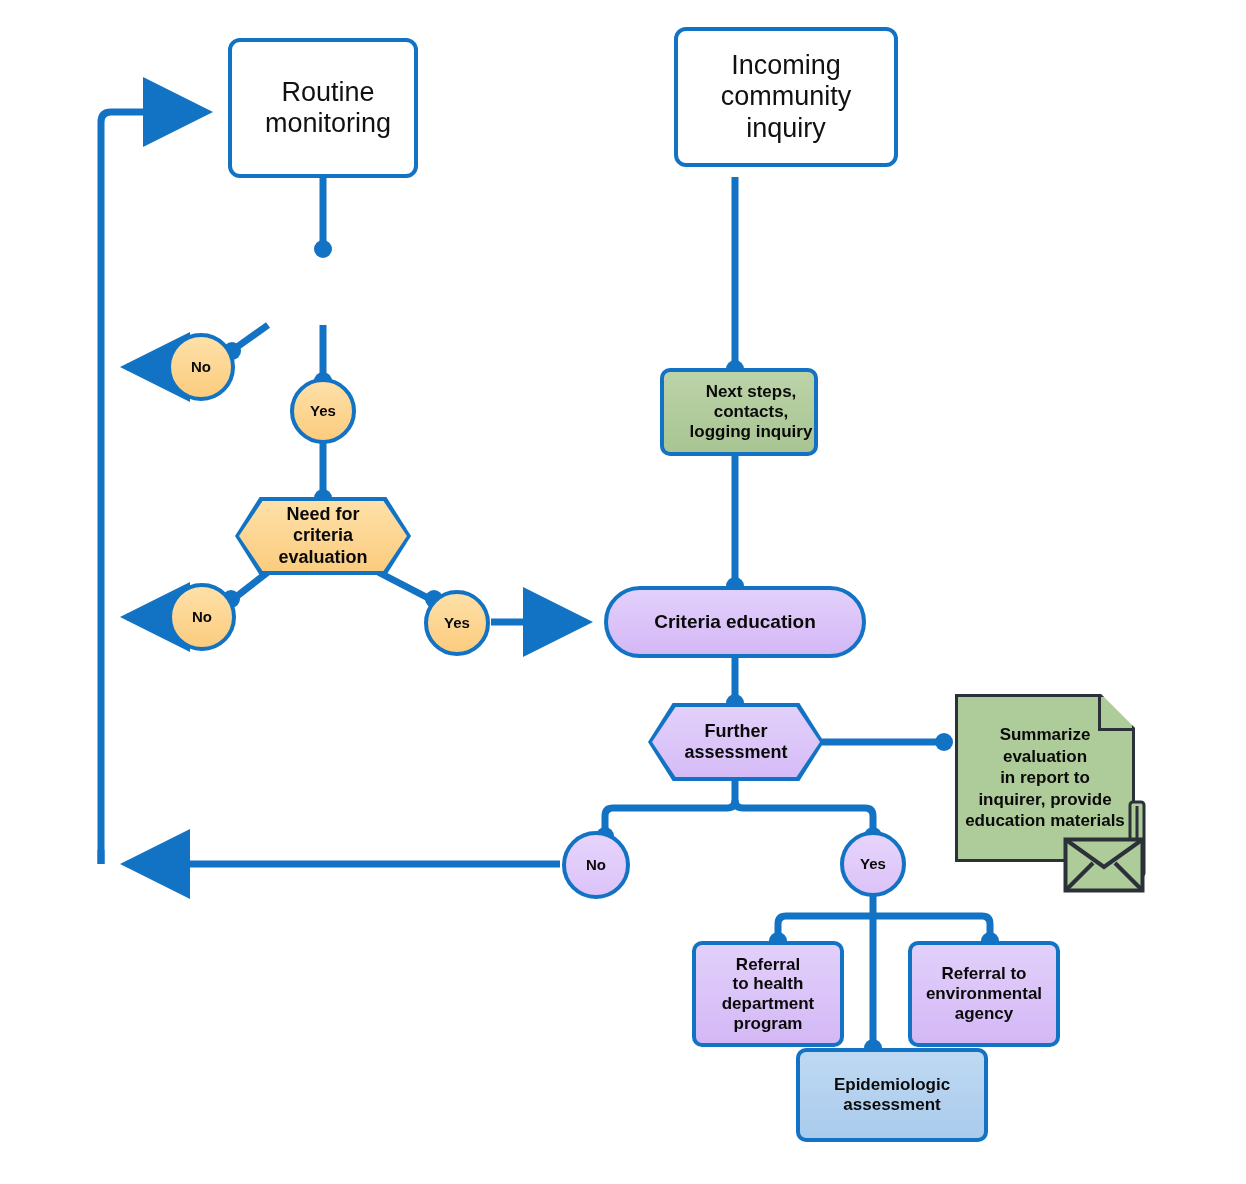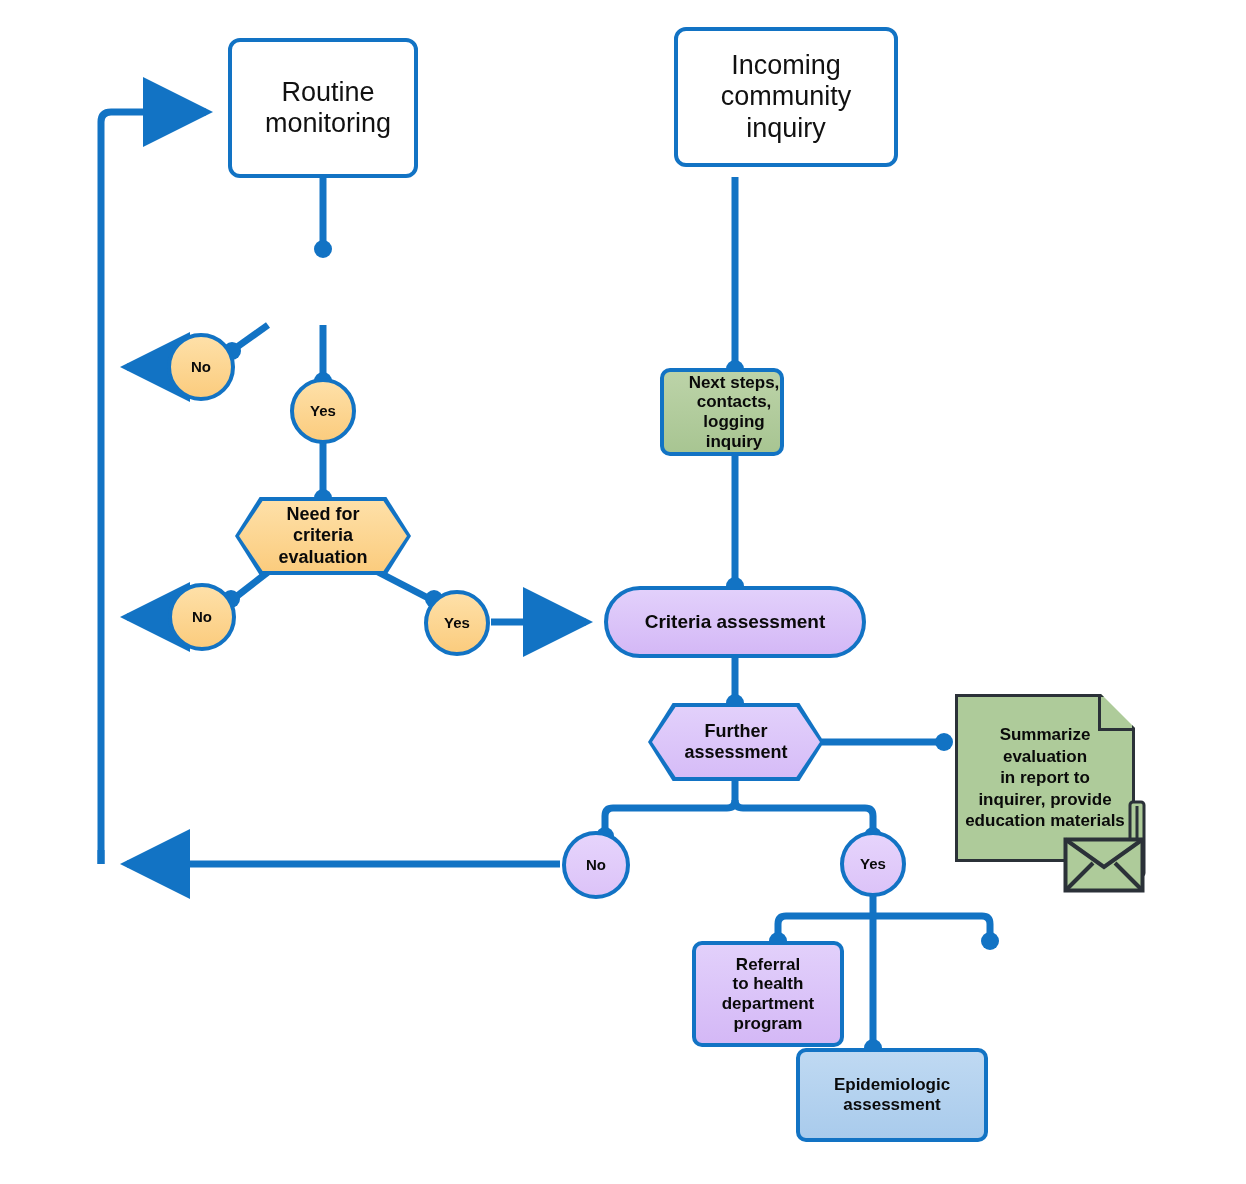--- a/index.html
+++ b/index.html
@@ -142,26 +142,26 @@
   </div>
 
   <div class="node circ circ-orange" style="left:168px;top:583px;width:68px;height:68px;">
     <span class="lbl">No</span>
   </div>
 
   <div class="node circ circ-orange" style="left:424px;top:590px;width:66px;height:66px;">
     <span class="lbl">Yes</span>
   </div>
 
-  <div class="node proc proc-green" style="left:660px;top:368px;width:124px;height:88px;padding-left:24px;">
+  <div class="node proc proc-green" style="left:660px;top:368px;width:158px;height:88px;padding-left:24px;">
     <span class="lbl">Next steps,<br>contacts,<br>logging inquiry</span>
   </div>
 
   <div class="node proc proc-purple proc-pill" style="left:604px;top:586px;width:262px;height:72px;">
-    <span class="lbl">Criteria assessment</span>
+    <span class="lbl">Criteria education</span>
   </div>
 
   <div class="hexwrap hex-purple" style="left:648px;top:703px;width:176px;height:78px;">
     <div class="hexborder"></div>
     <div class="hexfill">Further<br>assessment</div>
   </div>
 
   <div class="node circ circ-purple" style="left:562px;top:831px;width:68px;height:68px;">
     <span class="lbl">No</span>
   </div>
@@ -185,18 +185,21 @@
     <rect x="2.5" y="2.5" width="77" height="51" fill="#AECB9A" stroke="#2B3138" stroke-width="4"></rect>
     <path d="M2.5,2.5 L41,30 L79.5,2.5" fill="none" stroke="#2B3138" stroke-width="4"></path>
     <path d="M2.5,53.5 L30,26" fill="none" stroke="#2B3138" stroke-width="4"></path>
     <path d="M79.5,53.5 L52,26" fill="none" stroke="#2B3138" stroke-width="4"></path>
   </svg>
 
   <div class="node proc proc-purple" style="left:692px;top:941px;width:152px;height:106px;">
     <span class="lbl">Referral<br>to health<br>department<br>program</span>
   </div>
 
+  <div class="node proc proc-purple" style="left:908px;top:941px;width:152px;height:106px;">
+    <span class="lbl">Referral to<br>environmental<br>agency</span>
+  </div>
 
   <div class="node proc proc-blue" style="left:796px;top:1048px;width:192px;height:94px;">
     <span class="lbl">Epidemiologic<br>assessment</span>
   </div>
 
 </div>
 
 </body></html>

